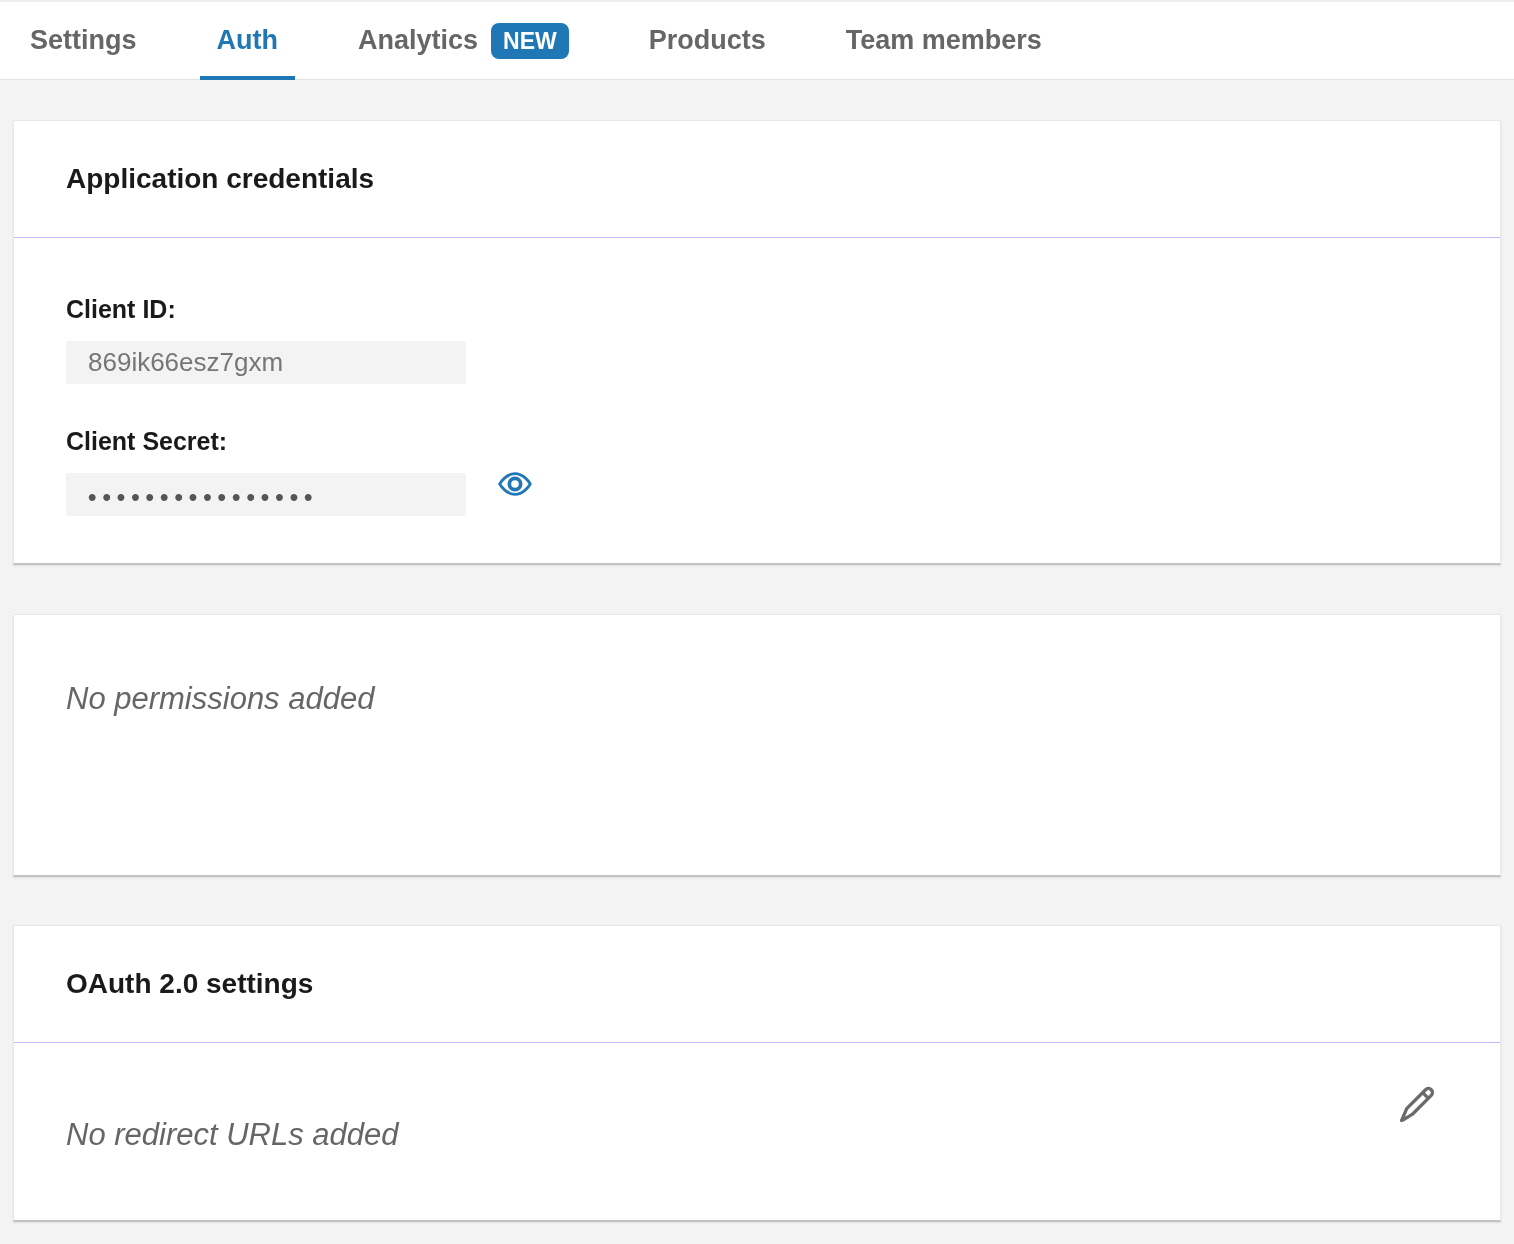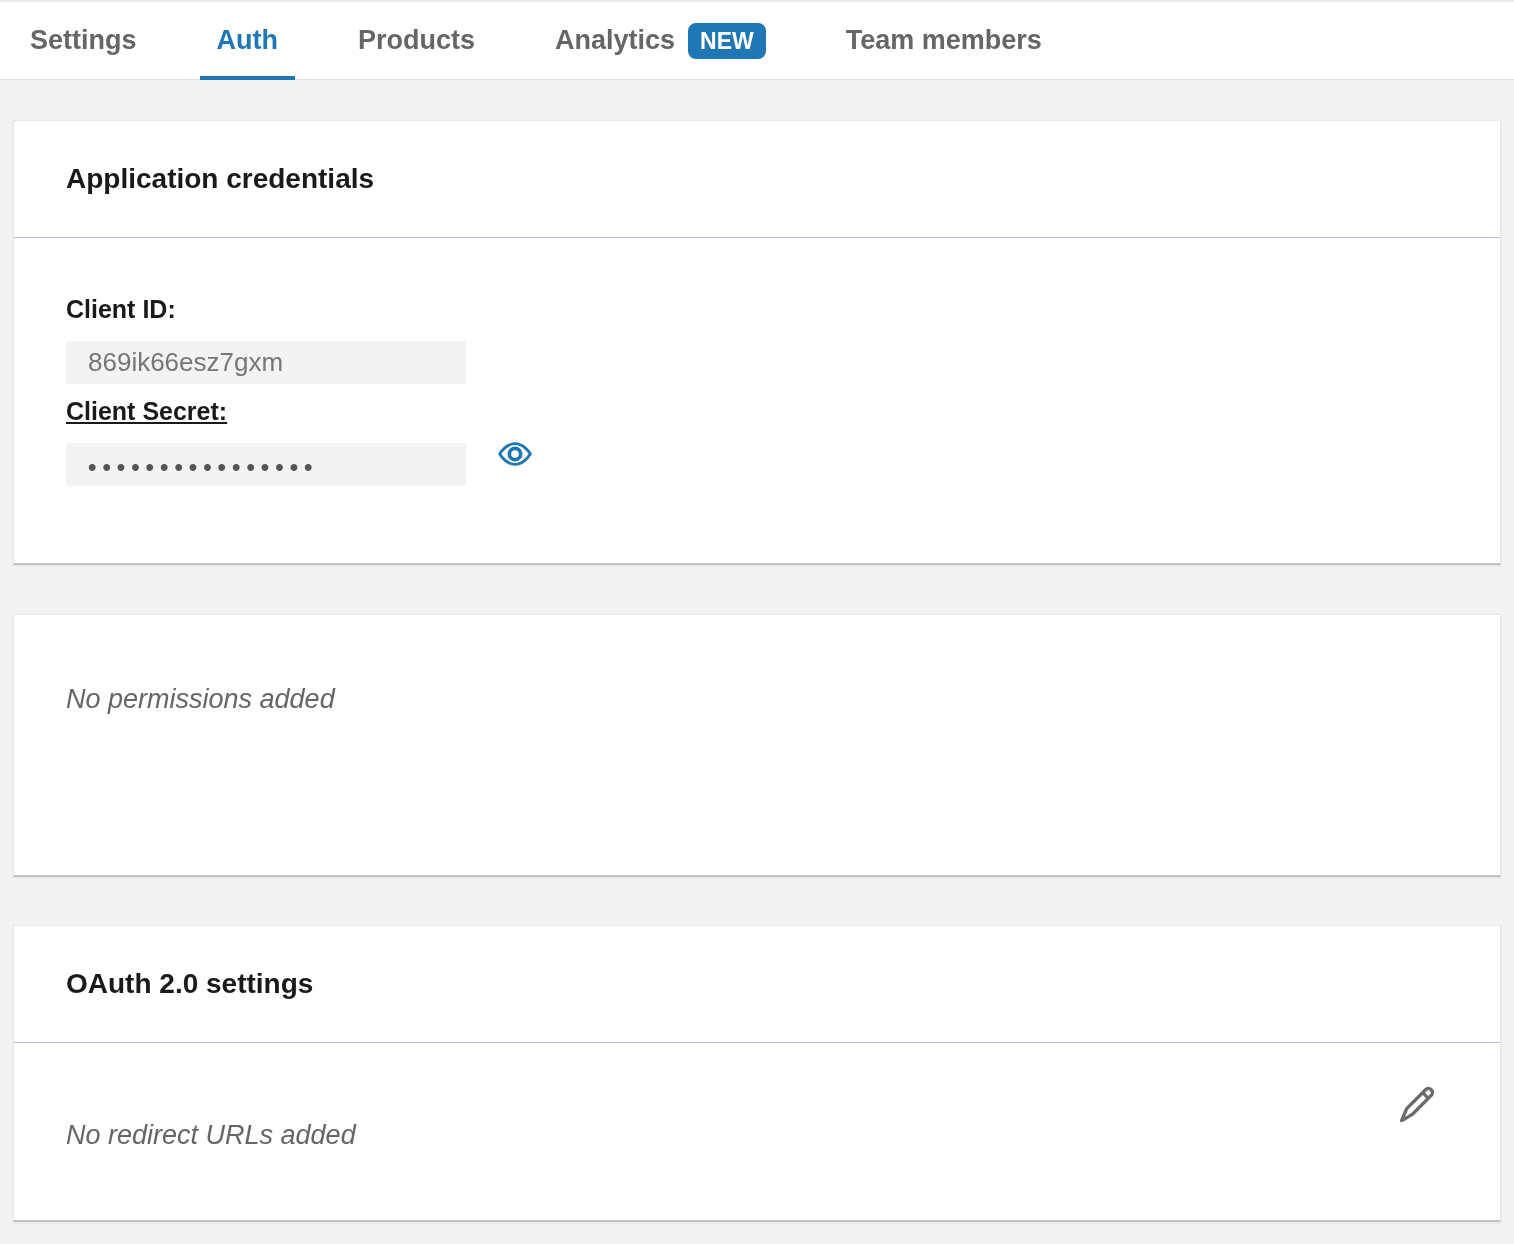--- a/index.html
+++ b/index.html
@@ -112,25 +112,25 @@
     font-weight: 700;
     padding-top: 4px;
   }
   .eye-btn {
     margin-left: 32px;
     width: 34px; height: 26px;
     display: flex; align-items: center; justify-content: center;
     cursor: pointer;
     background: none; border: none; padding: 0;
   }
-  .label-secret { margin-top: 13px; text-decoration: underline; }
+  .label-secret { margin-top: 43px; }
 
   .empty-text {
     font-style: italic;
-    font-size: 27px;
+    font-size: 31px;
     color: #666666;
     line-height: 30px;
   }
   .perm-body { padding-top: 69px; }
   .oauth-body { padding-top: 60px; }
   .oauth-empty { margin-top: 17px; }
 
   .edit-btn {
     position: absolute;
     top: 38px;
@@ -145,25 +145,25 @@
 <body>
 
 <nav class="tabbar">
   <div class="tab">
     <span>Settings</span>
   </div>
   <div class="tab active">
     <span>Auth</span>
   </div>
   <div class="tab">
-    <span>Products</span>
-  </div>
-  <div class="tab">
     <span>Analytics</span>
     <span class="badge">NEW</span>
+  </div>
+  <div class="tab">
+    <span>Products</span>
   </div>
   <div class="tab">
     <span>Team members</span>
   </div>
 </nav>
 
 <section class="card card-credentials">
   <div class="card-header">
     <h2 class="card-title">Application credentials</h2>
   </div>

